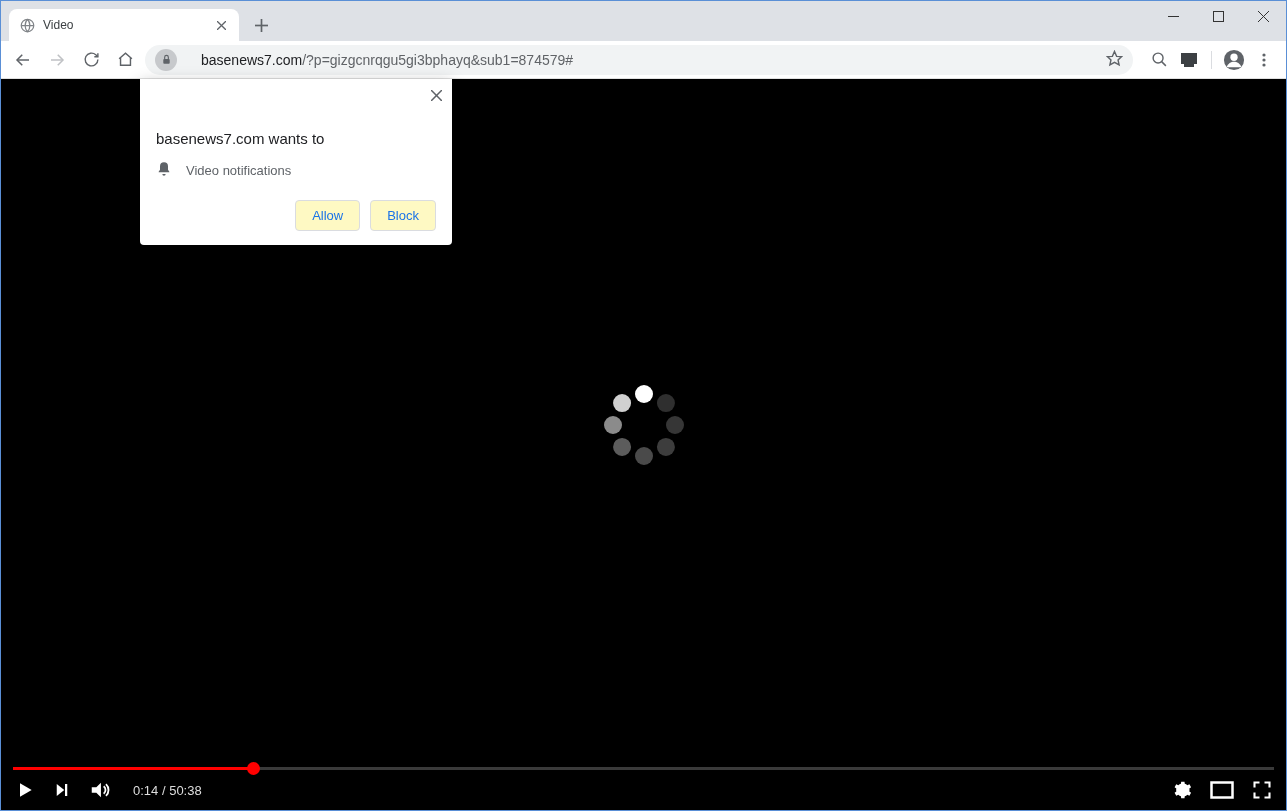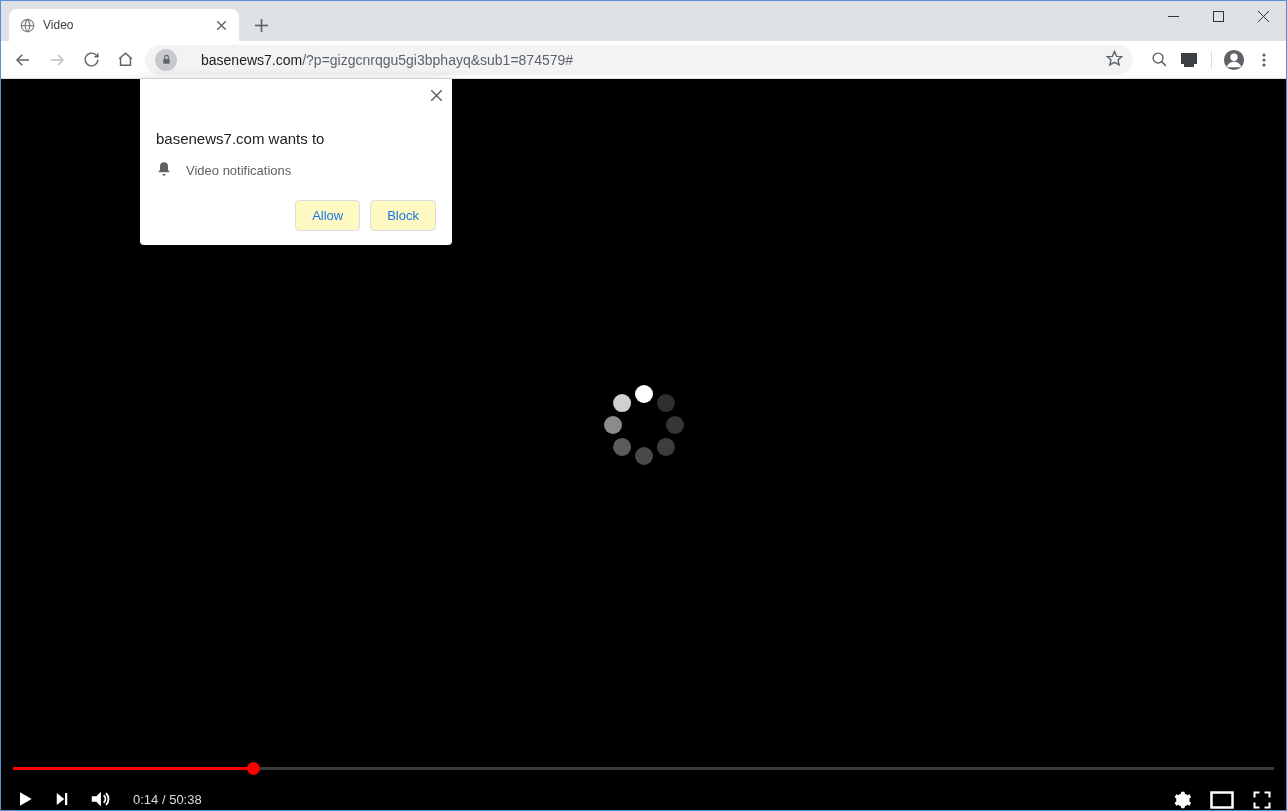--- a/index.html
+++ b/index.html
@@ -141,21 +141,21 @@
   }
   .progress-thumb {
     position:absolute; top:-5px; width:13px;height:13px;border-radius:50%;background:#ff0000;
     margin-left:-6px;
   }
   .video-controls {
     position: absolute;
     left: 0; right: 0; bottom: 0;
     height: 40px;
     display: flex;
-    align-items: flex-end;
+    align-items: center;
     padding: 0 14px;
     color: #fff;
   }
   .vc-left, .vc-right { display:flex; align-items:center; gap:18px; }
   .vc-spacer { flex:1; }
   .vc-icon { display:flex;align-items:center;justify-content:center; }
   .vc-time { font-size: 13px; color:#ddd; margin-left:4px;}
   
   .perm-popup {
     position: absolute;

